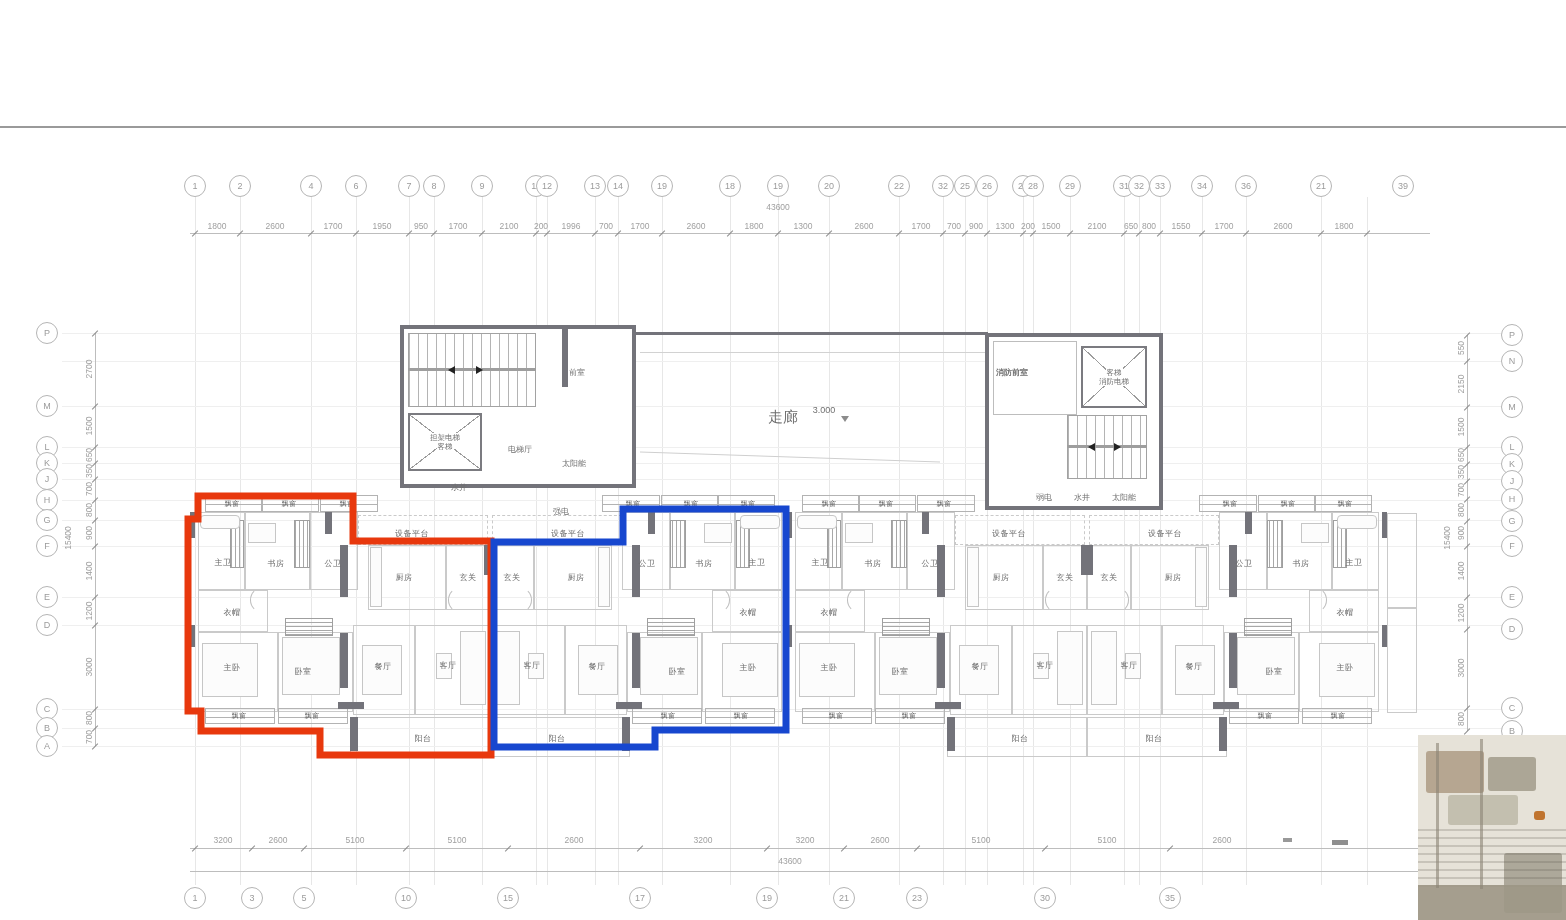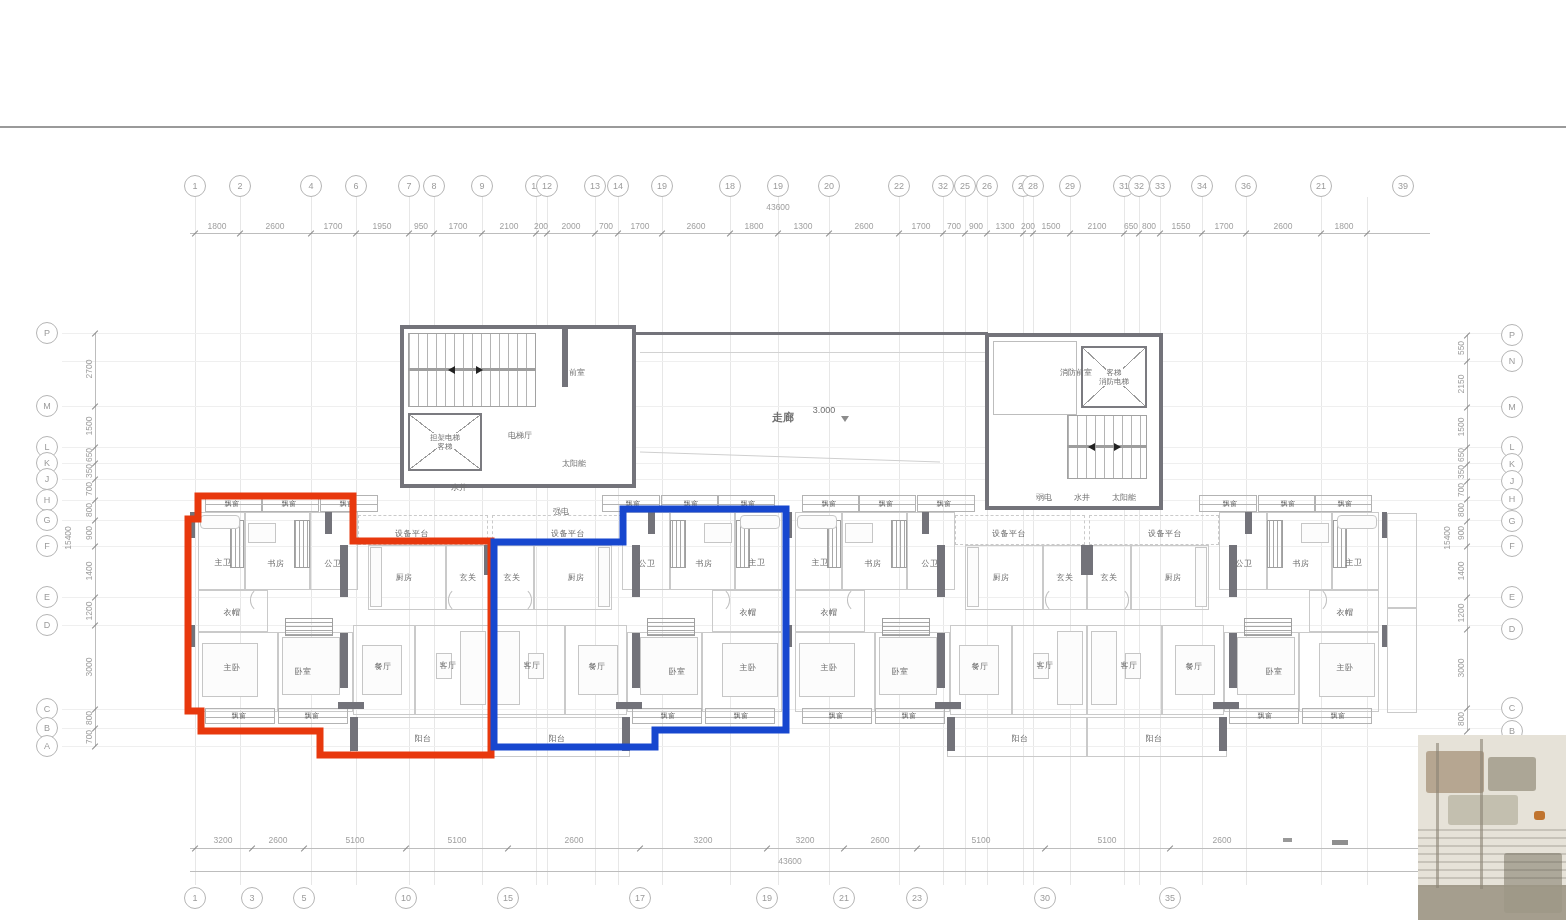--- a/index.html
+++ b/index.html
@@ -243,21 +243,21 @@
     <div class="bubble" style="left:1501px;top:697px;">C</div>
     <div class="bubble" style="left:1501px;top:720px;">B</div>
     <div class="dim" style="left:217px;top:226px;">1800</div>
     <div class="dim" style="left:275px;top:226px;">2600</div>
     <div class="dim" style="left:333px;top:226px;">1700</div>
     <div class="dim" style="left:382px;top:226px;">1950</div>
     <div class="dim" style="left:421px;top:226px;">950</div>
     <div class="dim" style="left:458px;top:226px;">1700</div>
     <div class="dim" style="left:509px;top:226px;">2100</div>
     <div class="dim" style="left:541px;top:226px;">200</div>
-    <div class="dim" style="left:571px;top:226px;">2000</div>
+    <div class="dim" style="left:571px;top:226px;">1996</div>
     <div class="dim" style="left:606px;top:226px;">700</div>
     <div class="dim" style="left:640px;top:226px;">1700</div>
     <div class="dim" style="left:696px;top:226px;">2600</div>
     <div class="dim" style="left:754px;top:226px;">1800</div>
     <div class="dim" style="left:803px;top:226px;">1300</div>
     <div class="dim" style="left:864px;top:226px;">2600</div>
     <div class="dim" style="left:921px;top:226px;">1700</div>
     <div class="dim" style="left:954px;top:226px;">700</div>
     <div class="dim" style="left:976px;top:226px;">900</div>
     <div class="dim" style="left:1005px;top:226px;">1300</div>
@@ -316,43 +316,43 @@
       <div class="abs" style="left:4px;top:39px;width:128px;height:3px;background:#9e9e9e;"></div>
       <div class="tri-l" style="left:40px;top:37px;"></div>
       <div class="tri-r" style="left:72px;top:37px;"></div>
       <div class="elev" style="left:4px;top:84px;width:74px;height:58px;">
         <span>担架电梯</span>
         <span>客梯</span>
       </div>
       <div class="wall" style="left:158px;top:0;width:6px;height:58px;"></div>
     </div>
     <span class="clabel" style="left:577px;top:372px;">前室</span>
-    <span class="clabel" style="left:520px;top:435px;">电梯厅</span>
+    <span class="clabel" style="left:520px;top:449px;">电梯厅</span>
     <span class="clabel" style="left:459px;top:487px;">水井</span>
     <span class="clabel" style="left:574px;top:463px;">太阳能</span>
     <span class="clabel" style="left:561px;top:511px;">强电</span>
 
     <div class="wall" style="left:636px;top:332px;width:352px;height:3px;"></div>
     <div class="thin" style="left:640px;top:352px;width:345px;height:1px;"></div>
-    <span class="clabel" style="left:783px;top:417px;font-size:11px;font-weight:bold;">走廊</span>
+    <span class="clabel" style="left:783px;top:417px;font-size:15px;">走廊</span>
     <span class="clabel" style="left:824px;top:410px;font-size:9px;">3.000</span>
     <div class="tri-d" style="left:841px;top:416px;"></div>
 
     <div class="abs" style="left:985px;top:333px;width:178px;height:177px;border:4px solid #73737a;box-sizing:border-box;background:#fff;">
       <div class="room" style="left:4px;top:4px;width:84px;height:74px;border-color:#bdbdbd;"></div>
       <div class="elev" style="left:92px;top:9px;width:66px;height:62px;">
         <span>客梯</span>
         <span>消防电梯</span>
       </div>
       <div class="treads" style="left:78px;top:78px;width:80px;height:64px;"></div>
       <div class="abs" style="left:78px;top:108px;width:80px;height:3px;background:#9e9e9e;"></div>
       <div class="tri-l" style="left:95px;top:106px;"></div>
       <div class="tri-r" style="left:125px;top:106px;"></div>
     </div>
-    <span class="clabel" style="left:1076px;top:372px;">消防前室</span>
+    <span class="clabel" style="left:1012px;top:372px;font-weight:bold;">消防前室</span>
     <span class="clabel" style="left:1044px;top:497px;">弱电</span>
     <span class="clabel" style="left:1082px;top:497px;">水井</span>
     <span class="clabel" style="left:1124px;top:497px;">太阳能</span>
 
     <div class="room" style="left:1387px;top:513px;width:30px;height:95px;"></div>
     <div class="room" style="left:1387px;top:608px;width:30px;height:105px;"></div>
 
     <div class="abs" style="left:1283px;top:838px;width:9px;height:4px;background:#555;opacity:.6;"></div>
     <div class="abs" style="left:1332px;top:840px;width:16px;height:5px;background:#444;opacity:.6;"></div>
     <div class="abs" style="left:1480px;top:905px;width:86px;height:4px;background:#3c3c3c;opacity:.7;"></div>

